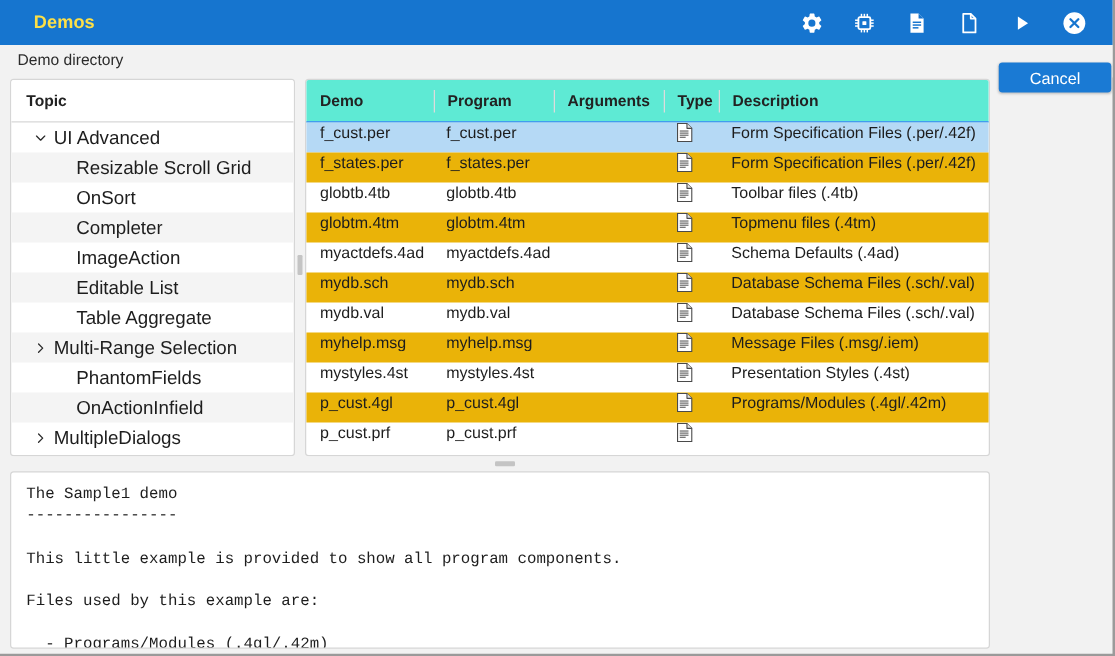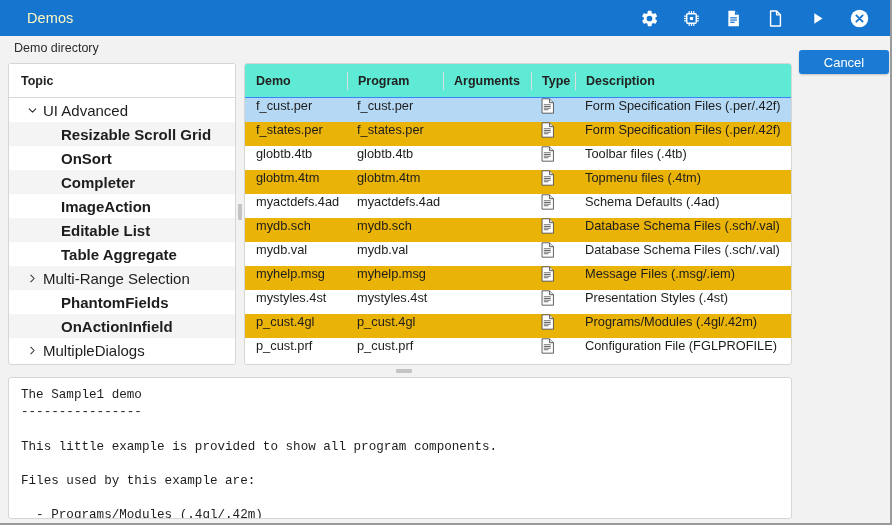--- a/index.html
+++ b/index.html
@@ -20,23 +20,23 @@
   }
 
   
   #titlebar {
     position: absolute; left: 0; top: 0;
     width: 892px; height: 36px;
     background: #1675cf;
     display: flex; align-items: center;
   }
   #title-text {
-    color: #fef9c3;
+    color: #fde047;
     font-size: 14.5px;
-    font-weight: 400;
+    font-weight: 700;
     margin-left: 27px;
     letter-spacing: .1px;
     user-select: none;
   }
   #titlebar-actions {
     margin-left: auto;
     display: flex; align-items: center;
     gap: 0px;
     padding-right: 12px;
   }
@@ -103,21 +103,21 @@
   }
   .tree-row.alt { background: #f4f4f4; }
   .tree-caret {
     width: 22px; min-width: 22px;
     display: flex; align-items: center; justify-content: center;
     color: #2a2a2a;
   }
   .tree-caret svg { display: block; }
   .tree-label { overflow: hidden; text-overflow: ellipsis; }
   .indent-0 { padding-left: 12px; }
-  .indent-1 { padding-left: 30px; font-weight: bold; }
+  .indent-1 { padding-left: 30px; }
 
   
   #vsplit {
     position: absolute; left: 236px; top: 63px;
     width: 8px; height: 302px;
     background: #f2f2f2;
     cursor: col-resize;
   }
   #vsplit-grip {
     position: absolute; left: 2px; top: 141px;
@@ -548,21 +548,20 @@
               <path d="M1.2 0.8h8.6l4.4 4.4v12H1.2z" fill="#ffffff" stroke="#4a4a4a" stroke-width="1"></path>
               <path d="M9.8 0.8v4.4h4.4" fill="#e3e3e3" stroke="#4a4a4a" stroke-width="1" stroke-linejoin="round"></path>
               <g fill="#4a4a4a">
                 <rect x="3.2" y="7.2" width="8" height="0.9"></rect>
                 <rect x="3.2" y="9.1" width="8" height="0.9"></rect>
                 <rect x="3.2" y="11" width="8" height="0.9"></rect>
                 <rect x="3.2" y="12.9" width="5.4" height="0.9"></rect>
               </g>
             </svg>
           </div>
-          <div class="td col-desc">Configuration File (FGLPROFILE)</div>
         </div>
       </div>
   </div>
 
   <div id="hsplit">
     <div id="hsplit-grip"></div>
   </div>
 
   <div id="desc-panel">
     <pre id="desc-text">The Sample1 demo

